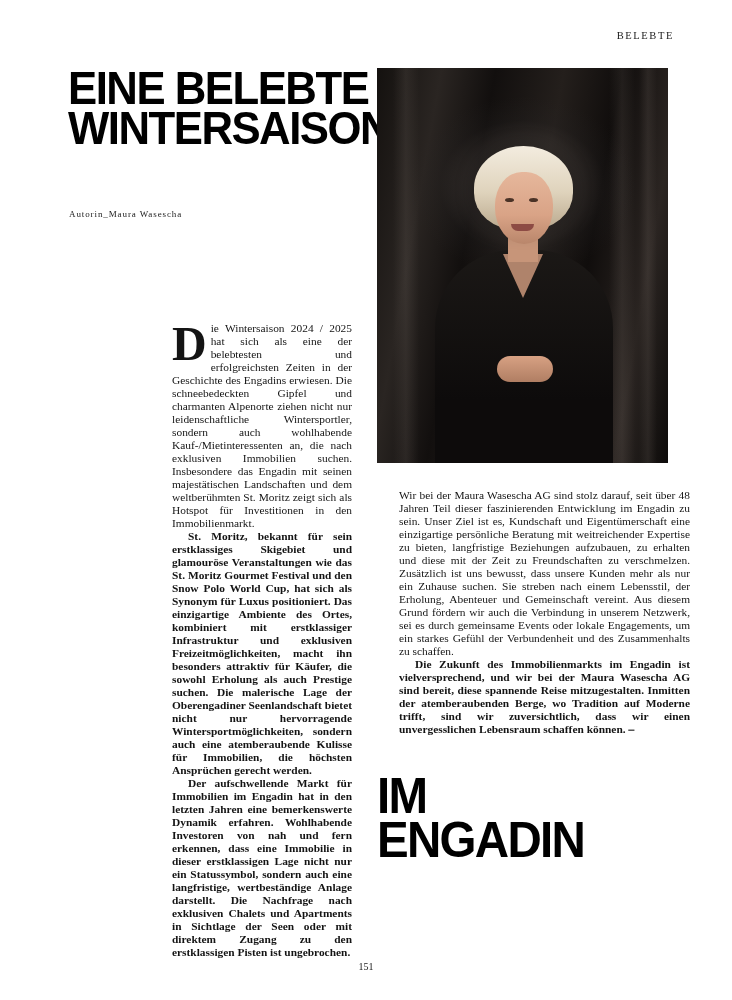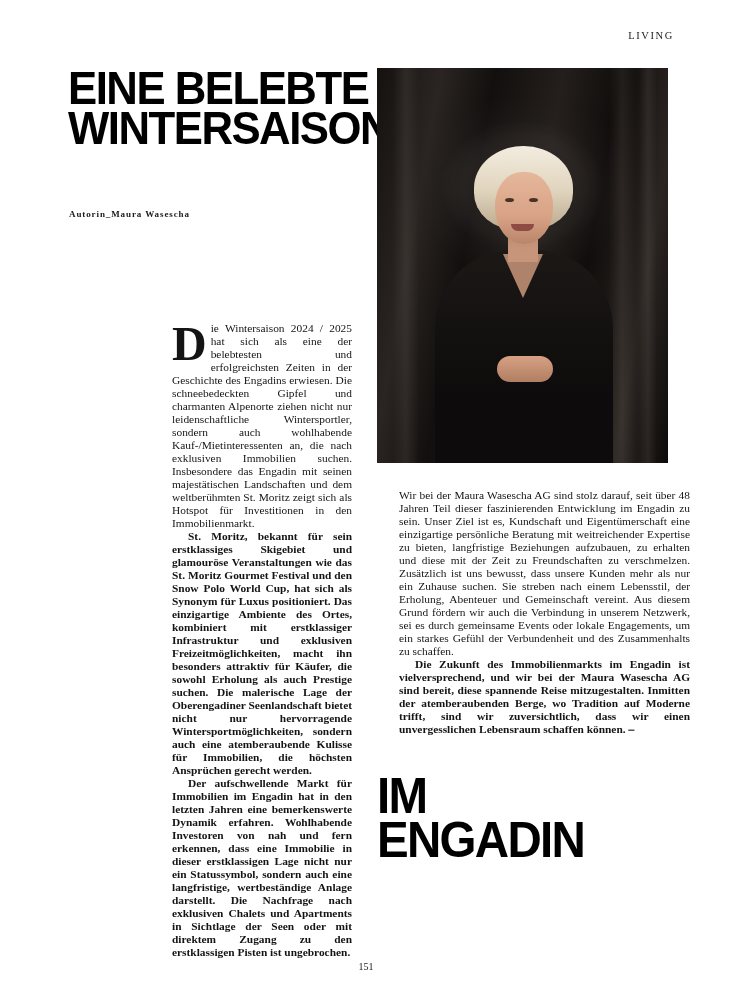--- a/index.html
+++ b/index.html
@@ -54,21 +54,20 @@
   }
 
   .byline {
     position: absolute;
     left: 69px;
     top: 209px;
     font-family: "Liberation Serif", serif;
     font-size: 9px;
     letter-spacing: 0.9px;
     color: #1a1a1a;
-    font-weight: bold;
   }
 
   
   .photo {
     position: absolute;
     left: 377px;
     top: 68px;
     width: 291px;
     height: 395px;
     background:
@@ -212,21 +211,21 @@
     font-family: "Liberation Serif", serif;
     font-size: 10px;
     color: #1a1a1a;
   }
 </style>
 </head>
 <body>
 
 <div class="page">
 
-  <div class="running-head">LIVING</div>
+  <div class="running-head">BELEBTE</div>
 
   <div class="headline">
     <span class="line">EINE BELEBTE</span>
     <span class="line">WINTERSAISON</span>
   </div>
 
   <div class="byline">Autorin_Maura Wasescha</div>
 
   <div class="photo">
     <div class="band b1"></div>

